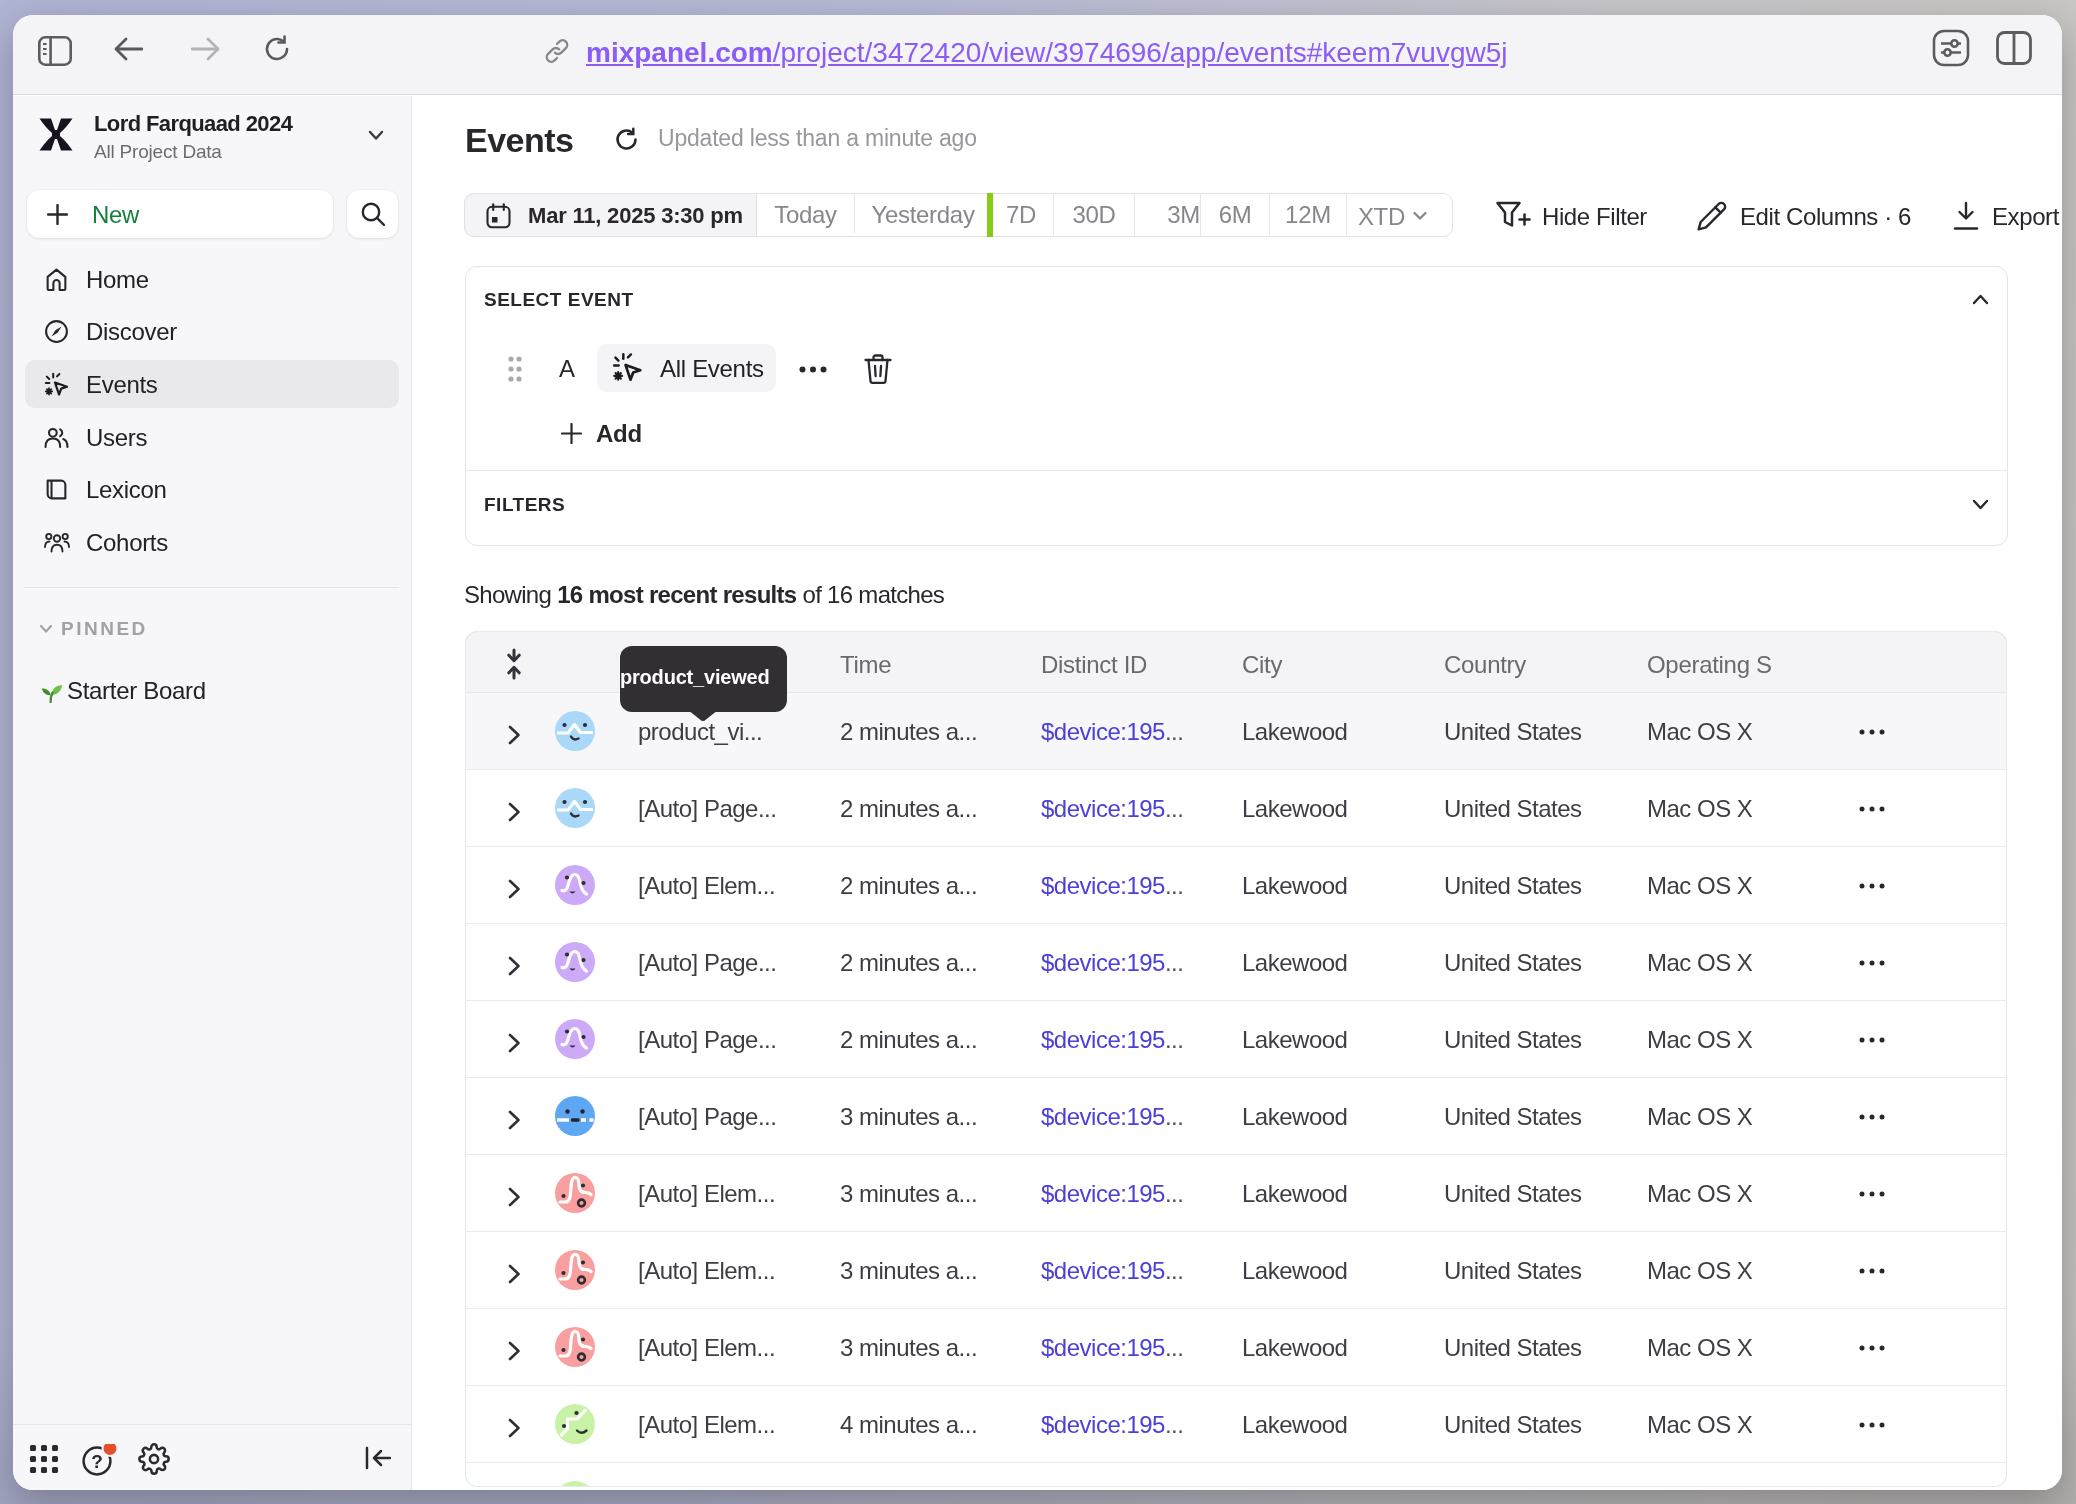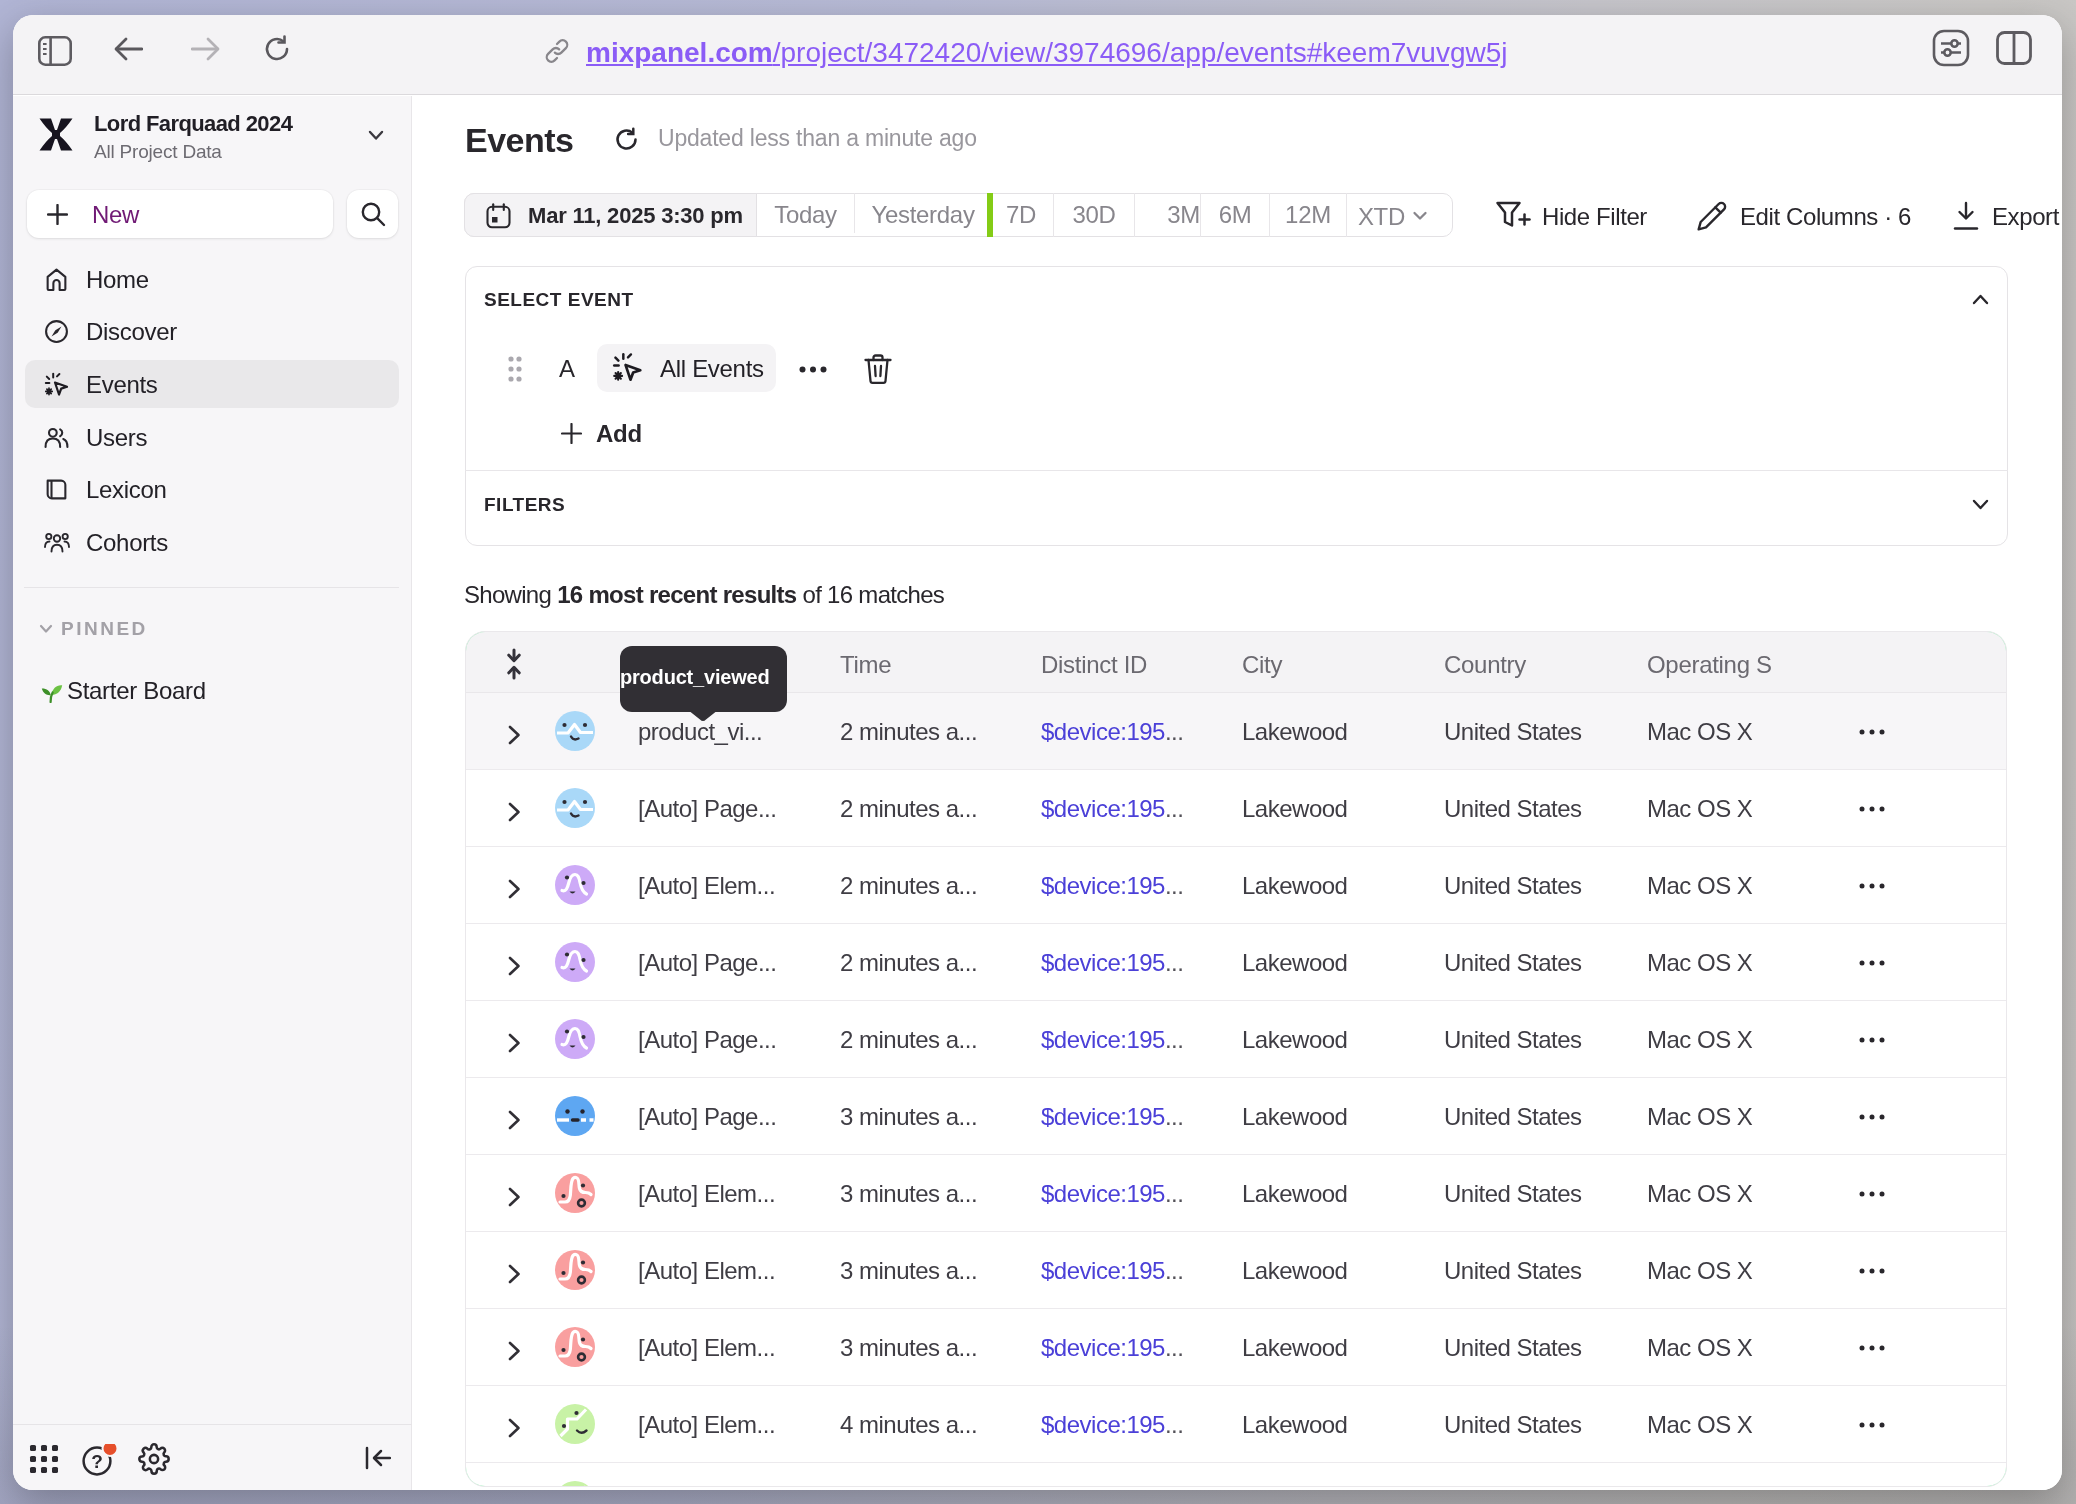--- a/index.html
+++ b/index.html
@@ -12,21 +12,21 @@
 .win {
   position:absolute; left:13px; top:15px; width:2049px; height:1475px;
   background:#fff; border-radius:20px; overflow:hidden;
   box-shadow:0 12px 40px rgba(0,0,0,.28);
 }
 .tbar { position:absolute; left:0; top:0; width:2049px; height:80px; background:#f4f3f5; border-bottom:1px solid #dbd9dc; }
 .side { position:absolute; left:0; top:81px; width:399px; bottom:0; background:#f7f6f8; border-right:1px solid #e8e6e9; }
 .main { position:absolute; left:400px; top:81px; right:0; bottom:0; background:#fff; }
 svg { display:block; }
 .url { position:absolute; top:22px; font-size:28px; color:#8b5cf6; white-space:nowrap;text-decoration:underline; }
-#table { position:absolute; left:52px; top:535px; width:1542px; height:856px; border:1px solid #eae8eb; border-radius:20px; overflow:hidden; background:#86efac; }
+#table { position:absolute; left:52px; top:535px; width:1542px; height:856px; border:1px solid #eae8eb; border-radius:12px; overflow:hidden; background:#86efac; }
 .thead { position:absolute; left:0; top:0; width:1542px; height:61px; background:#f4f3f5; border-bottom:1px solid #e9e7ea; }
 .ht { position:absolute; top:19px; font-size:24px; color:#6b6970; white-space:nowrap; letter-spacing:-0.3px; }
 .row { position:absolute; left:0; width:1542px; height:77px; border-bottom:1px solid #eceaed; background:#fff; }
 .t { position:absolute; top:25px; font-size:24px; color:#3f3d44; white-space:nowrap; letter-spacing:-0.5px; }
 .c1{left:172px} .c2{left:374px} .c3{left:575px} .c4{left:776px} .c5{left:978px} .c6{left:1181px}
 .lnk{color:#4b40d8} .ell{color:#535158}
 .rch { position:absolute; left:41px; top:31px; }
 .av { position:absolute; left:89px; top:18px; }
 .dots { position:absolute; left:1393px; top:36px; }
 </style>
@@ -86,21 +86,21 @@
     <div class="abs" style="left:81px;top:45px;font-size:19px;color:#6d6b72;line-height:22px;letter-spacing:-0.2px">All Project Data</div>
     <svg class="abs" style="left:355px;top:34px" width="16" height="11" viewBox="0 0 16 11" fill="none" stroke="#3b3940" stroke-width="2.4" stroke-linecap="round" stroke-linejoin="round">
         <path d="M2 2 L8 8.5 L14 2"></path>
       </svg>
 
     <div class="abs" style="left:14px;top:94px;width:306px;height:48px;background:#fff;border-radius:12px;box-shadow:0 1px 3px rgba(0,0,0,.09), 0 0 0 1px rgba(0,0,0,.025)"></div>
     <svg class="abs" style="left:34px;top:108px" width="21" height="21" viewBox="0 0 21 21" fill="none" stroke="#29272d" stroke-width="2.4" stroke-linecap="round">
         <line x1="10.5" y1="1" x2="10.5" y2="20"></line>
         <line x1="1" y1="10.5" x2="20" y2="10.5"></line>
       </svg>
-    <div class="abs" style="left:79px;top:105px;font-size:24px;color:#701a75;letter-spacing:-0.3px">New</div>
+    <div class="abs" style="left:79px;top:105px;font-size:24px;color:#15803d;letter-spacing:-0.3px">New</div>
     <div class="abs" style="left:334px;top:94px;width:51px;height:48px;background:#fff;border-radius:12px;box-shadow:0 1px 3px rgba(0,0,0,.09), 0 0 0 1px rgba(0,0,0,.025)"></div>
     <svg class="abs" style="left:347px;top:105px" width="26" height="26" viewBox="0 0 26 26" fill="none" stroke="#29272d" stroke-width="2.4" stroke-linecap="round">
         <circle cx="11" cy="11" r="8.2"></circle>
         <line x1="17.2" y1="17.2" x2="24" y2="24"></line>
       </svg>
 
     <div class="abs" style="left:12px;top:264px;width:374px;height:48px;background:#e9e8ea;border-radius:10px"></div>
     <div id="nav">
 
       <svg class="abs" style="left:31px;top:171px" width="25" height="25" viewBox="0 0 24 24" fill="none" stroke="#29272d" stroke-width="2" stroke-linecap="round" stroke-linejoin="round">

